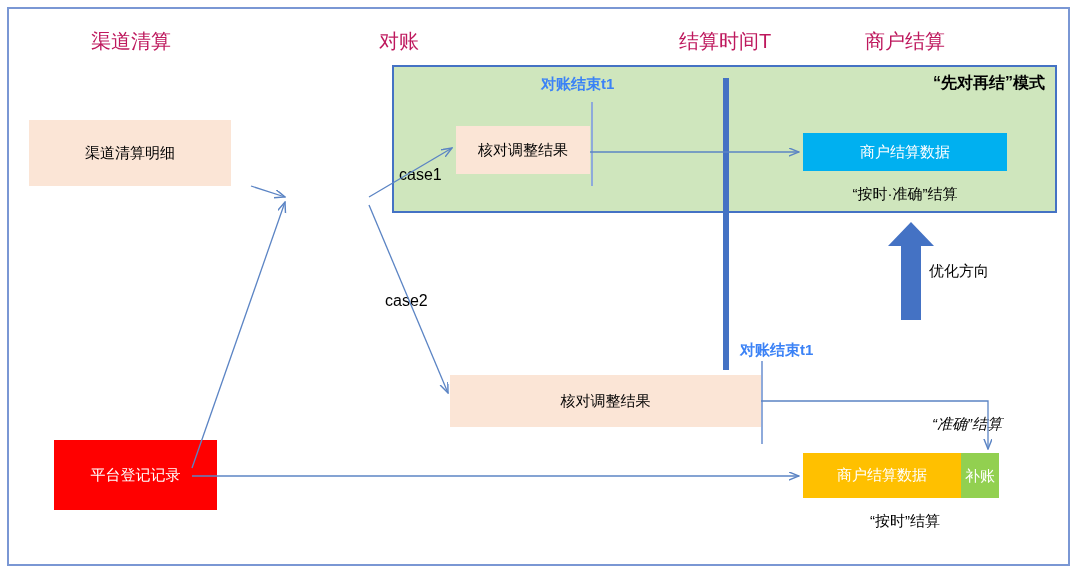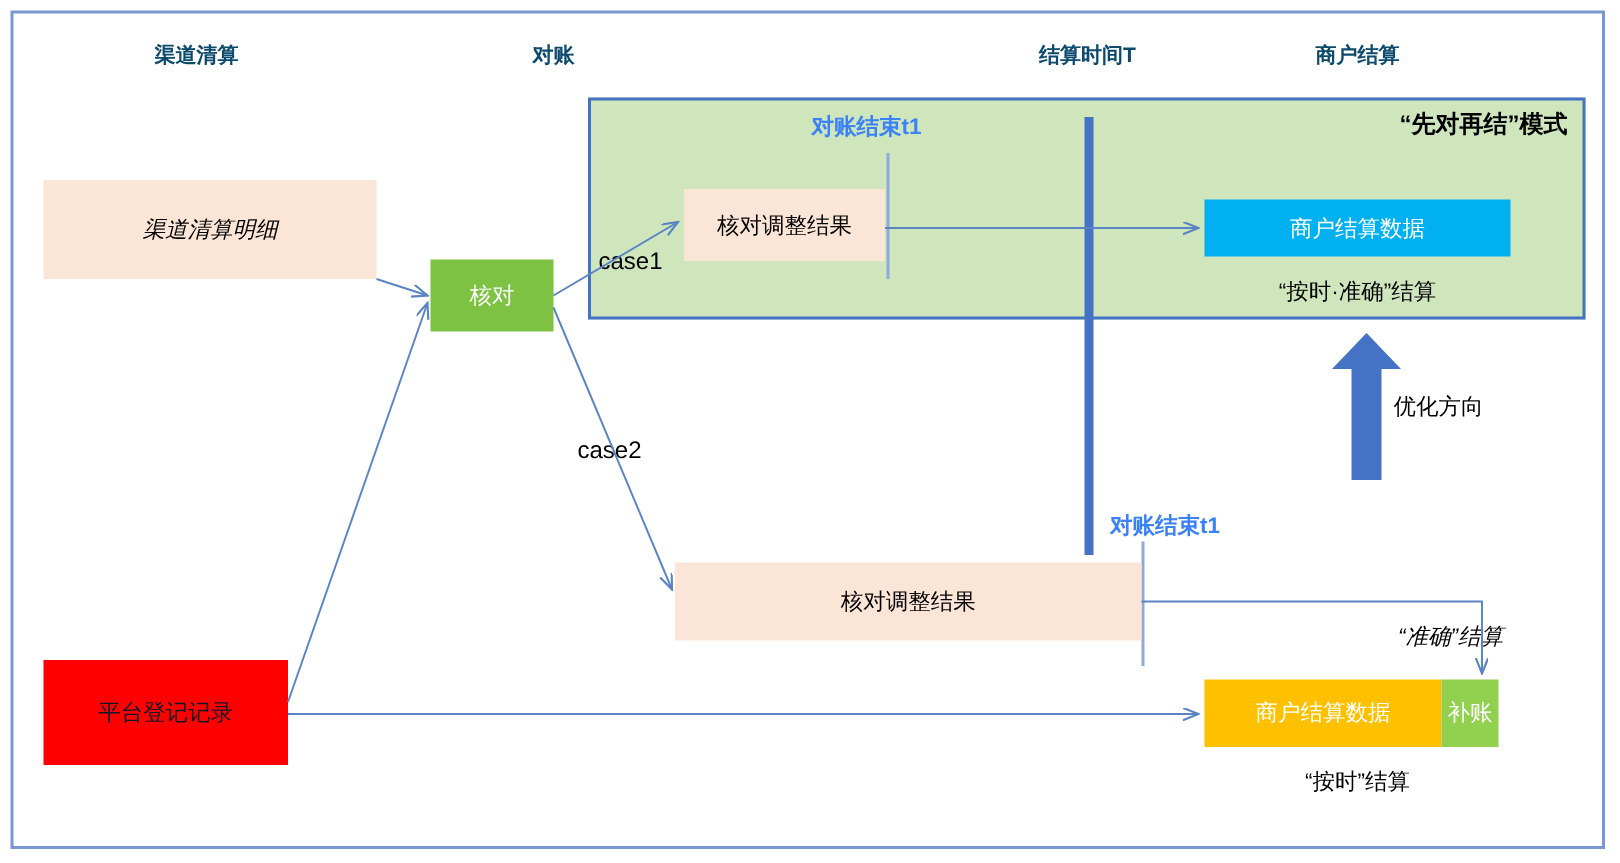--- a/index.html
+++ b/index.html
@@ -21,23 +21,23 @@
     position: absolute;
     left: 7px;
     top: 7px;
     width: 1063px;
     height: 559px;
     border: 2px solid #7a97d4;
     box-sizing: border-box;
   }
   .col-header {
     position: absolute;
-    font-weight: bold;
-    font-size: 14px;
-    color: #0c4a6e;
+    font-weight: normal;
+    font-size: 20px;
+    color: #be185d;
     white-space: nowrap;
     transform: translateX(-50%);
   }
   .panel {
     position: absolute;
     border: 2px solid #4472c4;
     box-sizing: border-box;
   }
   .panel-green { background: #cfe6bd; }
   .panel-pink  { background: #f1bcc4; }
@@ -56,21 +56,21 @@
     display: flex;
     align-items: center;
     justify-content: center;
     font-size: 15px;
     white-space: nowrap;
   }
   .box-peach  { background: #fbe5d6; color: #000000; }
   .box-green  { background: #7dc242; color: #ffffff; }
   .box-blue   { background: #00b0f0; color: #ffffff; }
   .box-orange { background: #ffc000; color: #ffffff; }
-  .box-red    { background: #ff0000; color: #0f172a; }
+  .box-red    { background: #ff0000; color: #ffffff; margin-left: 25px; }
   .box-lgreen { background: #92d050; color: #ffffff; }
   .box-vert {
     flex-direction: column;
     line-height: 1.0;
     font-size: 15px;
   }
   .note {
     position: absolute;
     font-size: 15px;
     color: #000000;
@@ -116,45 +116,42 @@
   }
 </style>
 </head>
 <body>
 
 <div id="canvas">
 
   <div class="outer-frame"></div>
 
   <div class="col-header" style="left:131px; top:28px;">渠道清算</div>
-  <div class="col-header" style="left:369px; top:28px;">对账</div>
+  <div class="col-header" style="left:399px; top:28px;">对账</div>
   <div class="col-header" style="left:725px; top:28px;text-align:center;">结算时间T</div>
   <div class="col-header" style="left:905px; top:28px;">商户结算</div>
 
   <div class="panel panel-green" style="left:392px; top:65px; width:665px; height:148px;">
     <div class="panel-title">“先对再结”模式</div>
   </div>
 
 
   <div class="vline-thin" style="left:591px; top:102px; height:84px;"></div>
 
   <div class="vline-thin" style="left:761px; top:361px; height:83px;"></div>
 
   <div class="vline-thick" style="left:723px; top:78px; height:292px;"></div>
 
   <div class="t1-label" style="left:541px; top:75px;">对账结束t1</div>
   <div class="t1-label" style="left:740px; top:341px;">对账结束t1</div>
 
-  <div class="box box-peach" style="left:29px; top:120px; width:222px; height:66px;font-style:italic;">
+  <div class="box box-peach" style="left:29px; top:120px; width:202px; height:66px;">
     <span>渠道清算明细</span>
   </div>
 
-  <div class="box box-green" style="left:287px; top:173px; width:82px; height:48px;">
-    <span>核对</span>
-  </div>
 
   <div class="box box-red" style="left:29px; top:440px; width:163px; height:70px;">
     <span>平台登记记录</span>
   </div>
 
   <div class="box box-peach" style="left:456px; top:126px; width:134px; height:48px;">
     <span>核对调整结果</span>
   </div>
 
   <div class="box box-blue" style="left:803px; top:133px; width:204px; height:38px;">

